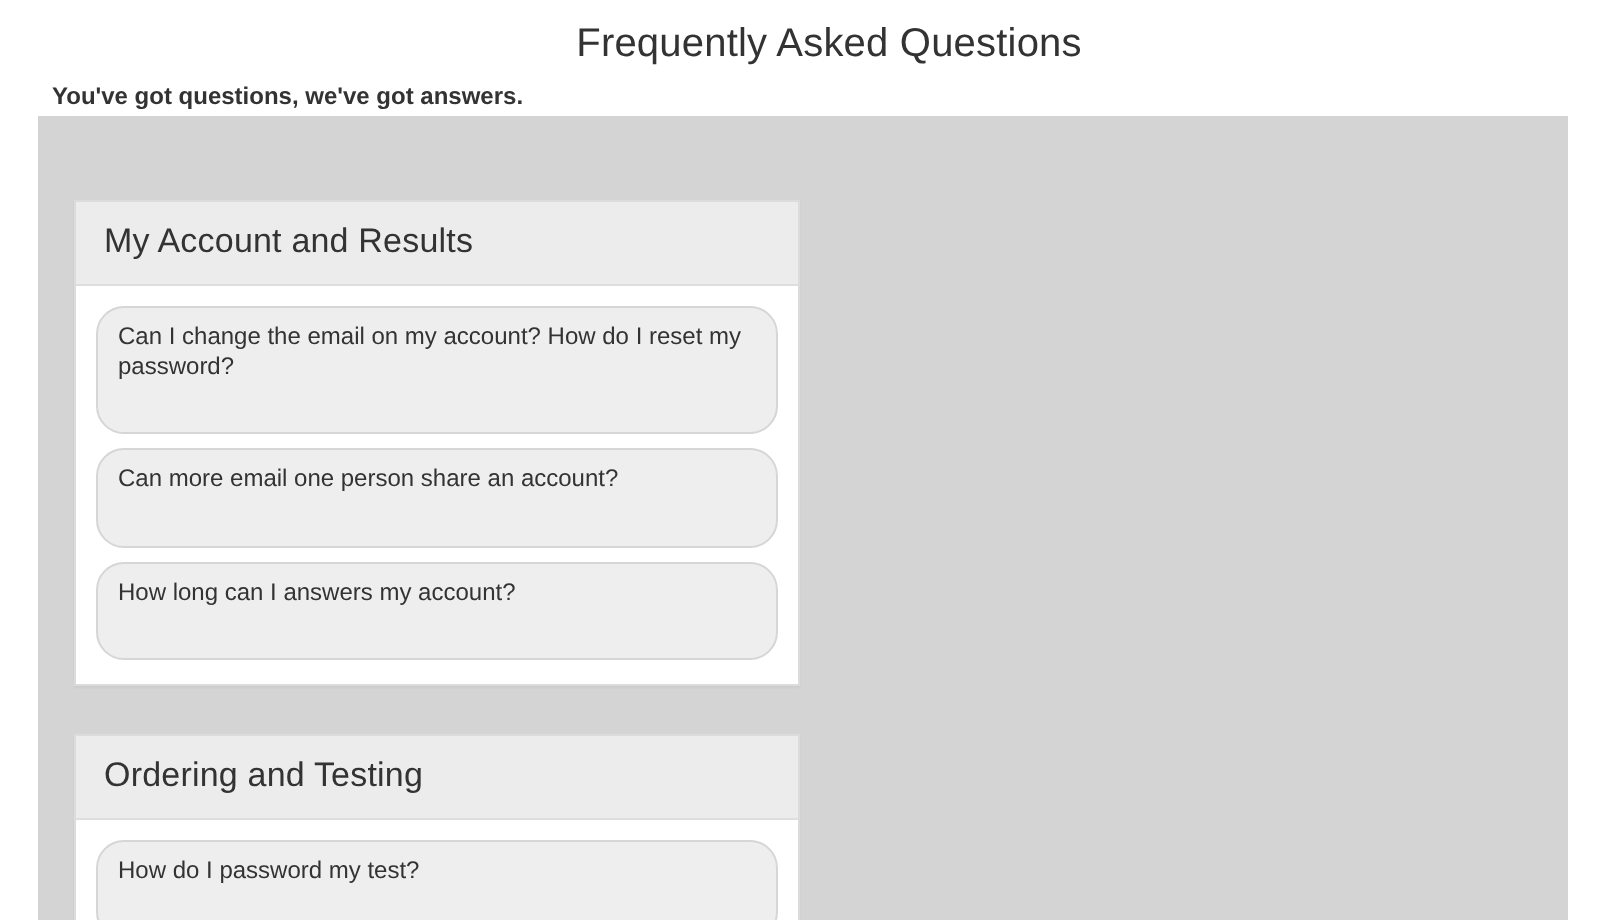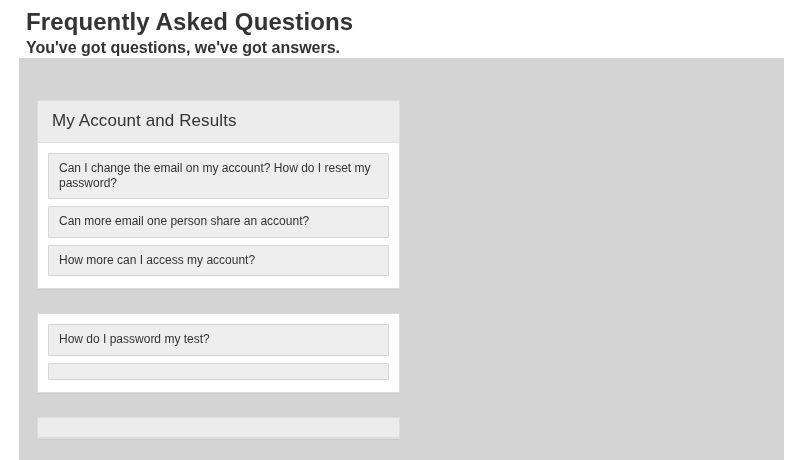--- a/index.html
+++ b/index.html
@@ -12,29 +12,30 @@
     height: 460px;
     overflow: hidden;
     font-family: "Liberation Sans", sans-serif;
     color: #333333;
   }
 
   .page-header {
     padding: 8px 0 0 26px;
   }
   .page-title {
-    font-size: 24px;
-    font-weight: 700;
+    font-size: 20px;
+    font-weight: 400;
     letter-spacing: 0.1px;
     color: #333333;
     line-height: 28px;
     margin: 0;
+    text-align: center;
   }
   .page-subtitle {
-    font-size: 16px;
+    font-size: 12px;
     font-weight: 700;
     color: #333333;
     line-height: 18px;
     margin: 3px 0 0 0;
   }
 
   .faq-container {
     position: absolute;
     left: 19px;
     top: 58px;
@@ -81,22 +82,22 @@
   }
 
   .faq-card-body {
     padding: 10px 10px 12px 10px;
   }
 
   .faq-question {
     display: block;
     background: #eeeeee;
     border: 1px solid #d6d6d6;
-    border-radius: 1px;
-    padding: 7px 10px 8px 10px;
+    border-radius: 14px;
+    padding: 7px 10px 26px 10px;
     margin-bottom: 7px;
     font-size: 12px;
     line-height: 14.5px;
     color: #333333;
     cursor: pointer;
     box-sizing: border-box;
   }
   .faq-question:last-child {
     margin-bottom: 0;
   }
@@ -114,25 +115,28 @@
 
     <div class="faq-column">
 
       <div class="faq-card">
         <div class="faq-card-header">
           <h2 class="faq-card-title">My Account and Results</h2>
         </div>
         <div class="faq-card-body">
           <a class="faq-question">Can I change the email on my account? How do I reset my password?</a>
           <a class="faq-question">Can more email one person share an account?</a>
-          <a class="faq-question">How more can I access my account?</a>
+          <a class="faq-question">How long can I answers my account?</a>
         </div>
       </div>
 
       <div class="faq-card">
+        <div class="faq-card-header">
+          <h2 class="faq-card-title">Ordering and Testing</h2>
+        </div>
         <div class="faq-card-body">
           <a class="faq-question">How do I password my test?</a>
           <a class="faq-question"></a>
         </div>
       </div>
 
     </div>
 
     <div class="faq-column">
 

